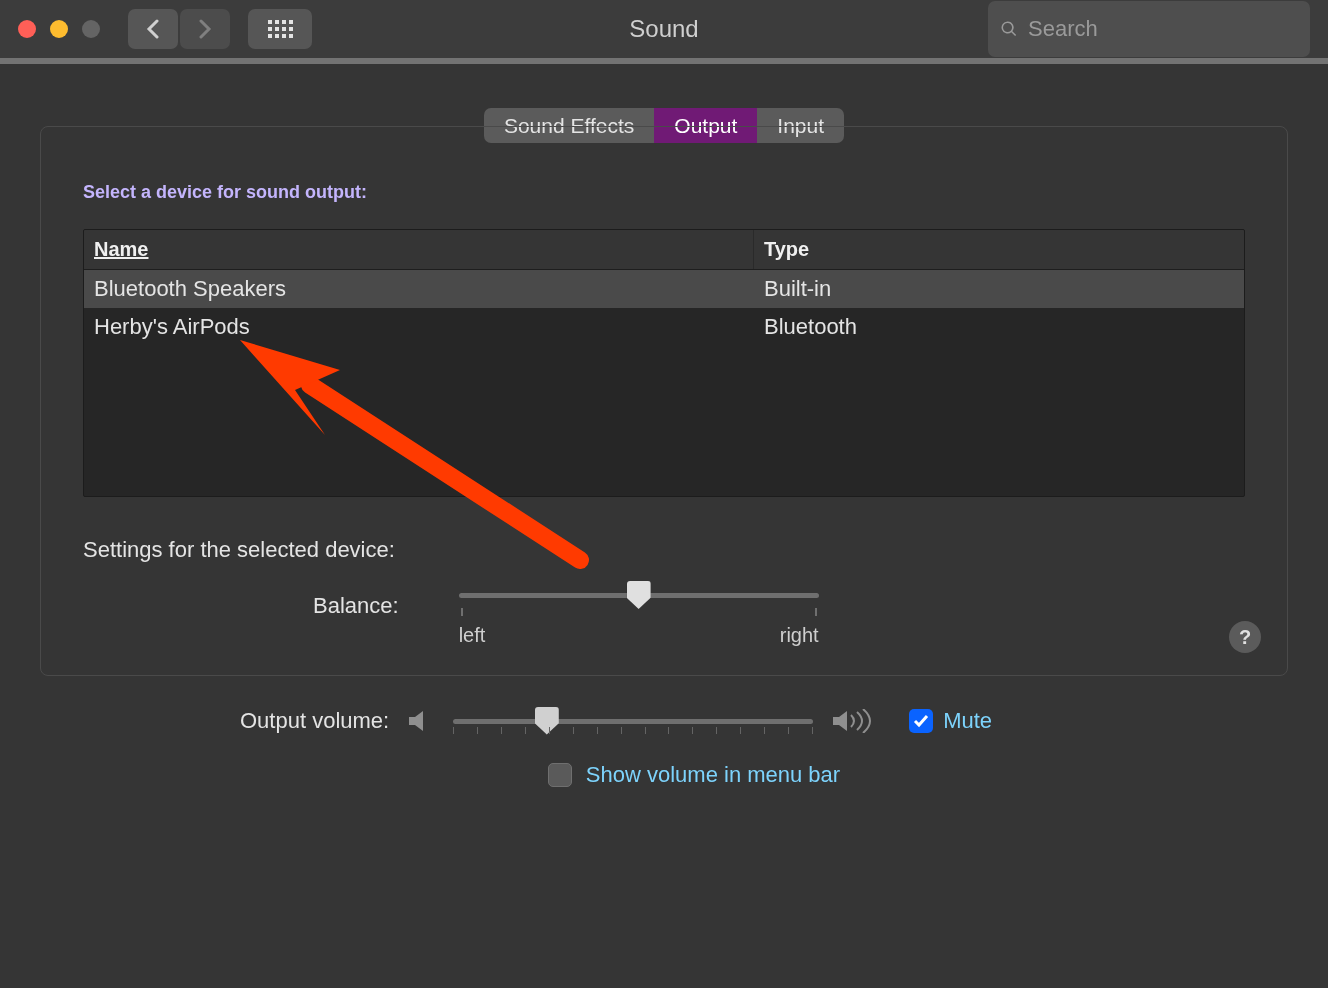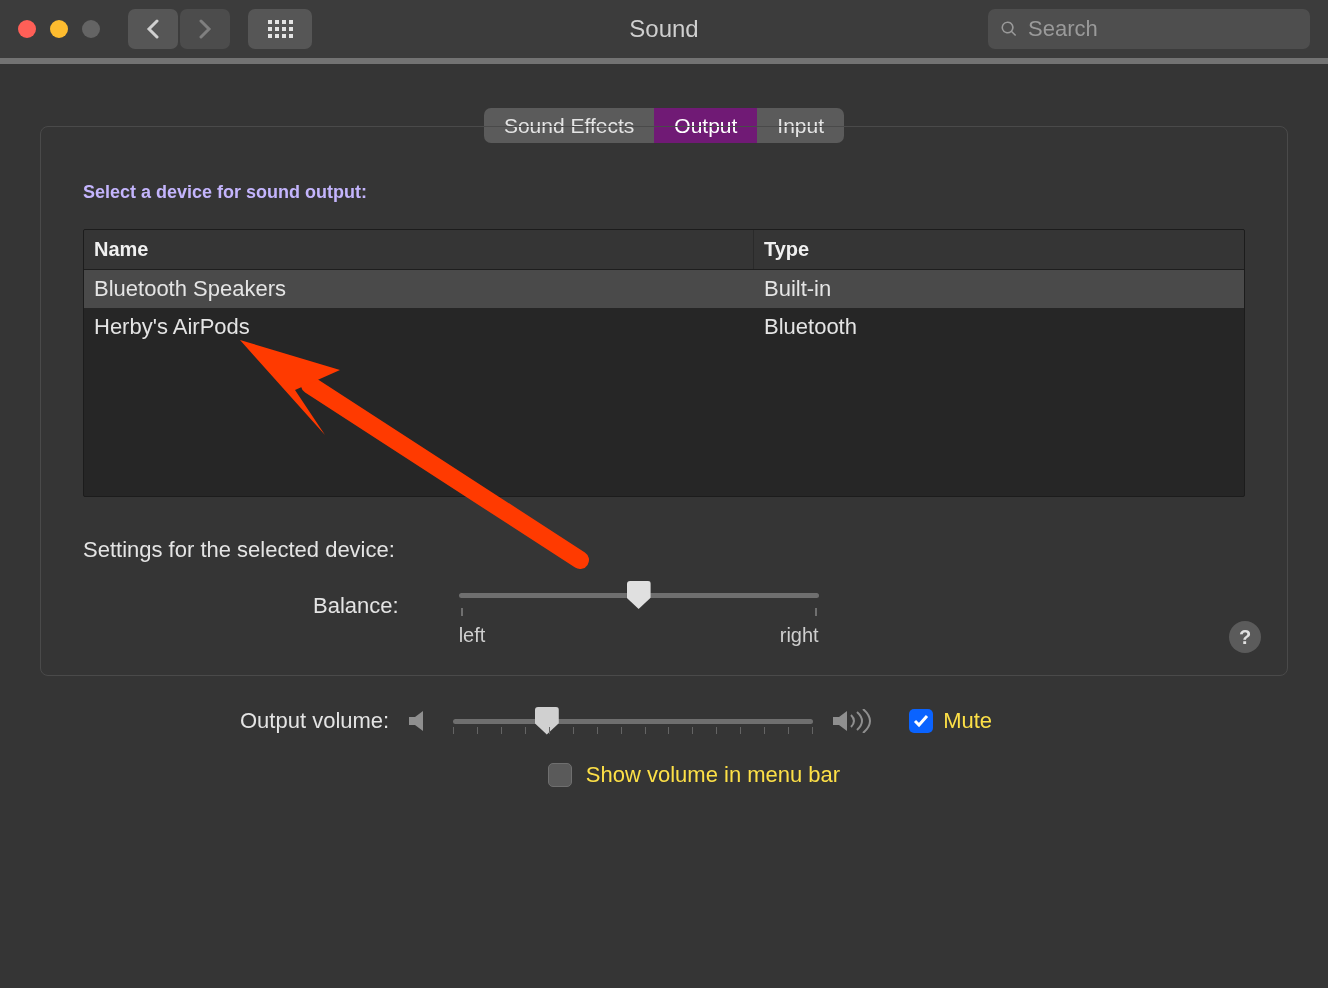--- a/index.html
+++ b/index.html
@@ -12,41 +12,41 @@
 .tl-close { background: #ff5f57; }
 .tl-min { background: #febc2f; }
 .tl-max { background: #646464; }
 .nav-group { display: flex; gap: 2px; margin-left: 28px; }
 .nav-btn { width: 50px; height: 40px; background: #565656; border: none; border-radius: 7px; display: flex; align-items: center; justify-content: center; color: #b9b9b9; font-size: 20px; }
 .nav-btn.disabled { background: #4c4c4c; color: #7f7f7f; }
 .grid-btn { margin-left: 18px; width: 64px; height: 40px; background: #565656; border: none; border-radius: 7px; display: flex; align-items: center; justify-content: center; }
 .grid-icon { display: grid; grid-template-columns: repeat(4, 4px); grid-template-rows: repeat(3, 4px); gap: 3px; }
 .grid-icon span { width: 4px; height: 4px; background: #e4e4e4; }
 .title { position: absolute; left: 50%; transform: translateX(-50%); font-size: 24px; color: #cfcfcf; font-weight: 500; }
-.search { margin-left: auto; width: 322px; height: 40px; background: #4e4e4e; border-radius: 7px; display: flex; align-items: center; padding: 0 12px; gap: 10px; }
+.search { margin-left: auto; width: 322px; height: 56px; background: #4e4e4e; border-radius: 7px; display: flex; align-items: center; padding: 0 12px; gap: 10px; }
 .search svg { width: 20px; height: 20px; fill: #9a9a9a; }
 .search input { background: transparent; border: none; outline: none; color: #e0e0e0; font-size: 22px; width: 100%; }
 .search input::placeholder { color: #9a9a9a; }
 
 
 .tabs { display: flex; justify-content: center; margin-top: 44px; }
 .tab { height: 35px; padding: 12px 20px; background: #5b5b5b; border: none; color: #e4e4e4; font-size: 21px; display: flex; align-items: center; }
 .tab:first-child { border-radius: 7px 0 0 7px; }
 .tab:last-child { border-radius: 0 7px 7px 0; }
 .tab.active { background: #701a75; color: #fff; }
 
 
 .panel { margin: -17px 40px 0 40px; border: 1px solid #4a4a4a; border-radius: 8px; padding: 45px 42px 28px 42px; position: relative; }
 .section-title { font-size: 18px; font-weight: 600; color: #c4b5fd; margin-top: 10px; margin-bottom: 26px; }
 
 
 .table { border: 1px solid #1c1c1c; background: #262626; height: 268px; border-radius: 2px; overflow: hidden; }
 .thead { display: flex; background: #353535; border-bottom: 1px solid #1e1e1e; }
 .th { padding: 8px 10px; font-size: 20px; font-weight: 600; color: #f0f0f0; }
-.th-name { flex: 0 0 670px; border-right: 1px solid #2a2a2a; }
+.th-name { flex: 0 0 670px; border-right: 1px solid #2a2a2a; text-decoration: underline; }
 .th-type { flex: 1; }
 .tbody .row { display: flex; }
 .td { padding: 6px 10px; font-size: 22px; color: #e4e4e4; }
 .td-name { flex: 0 0 670px; }
 .td-type { flex: 1; }
 .row.selected { background: #4a4a4a; }
 
 .subsection { font-size: 22px; color: #e4e4e4; margin-top: 40px; margin-bottom: 30px; }
 
 
@@ -68,21 +68,21 @@
 .spk-icon { width: 28px; height: 24px; }
 .vol-slider { width: 360px; position: relative; }
 .vol-track { height: 5px; background: #6f6f6f; border-radius: 3px; position: relative; }
 .vol-thumb { position: absolute; left: 26%; top: -12px; width: 24px; height: 28px; background: #d0d0d0; transform: translateX(-50%); clip-path: polygon(0 0, 100% 0, 100% 60%, 50% 100%, 0 60%); border-radius: 3px 3px 0 0; }
 .vol-ticks { position: absolute; top: 8px; left: 0; right: 0; display: flex; justify-content: space-between; }
 .vtick { width: 1px; height: 7px; background: #646464; }
 .mute-check { display: flex; align-items: center; gap: 10px; margin-left: 12px; }
 .cbox { width: 24px; height: 24px; background: #0a63ff; border-radius: 5px; display: flex; align-items: center; justify-content: center; }
 .cbox svg { width: 16px; height: 16px; stroke: #fff; stroke-width: 3; fill: none; }
 .cbox.empty { background: #5a5a5a; border: 1px solid #6f6f6f; }
-.mute-label { font-size: 22px; color: #fde047; }
+.mute-label { font-size: 22px; color: #7dd3fc; }
 
 .menubar-row { display: flex; align-items: center; gap: 14px; justify-content: center; margin-top: 28px; margin-left: 60px; }
 
 
 .arrow-overlay { position: absolute; pointer-events: none; left: 240px; top: 340px; }
 </style>
 </head>
 <body>
 
 <div class="titlebar">

